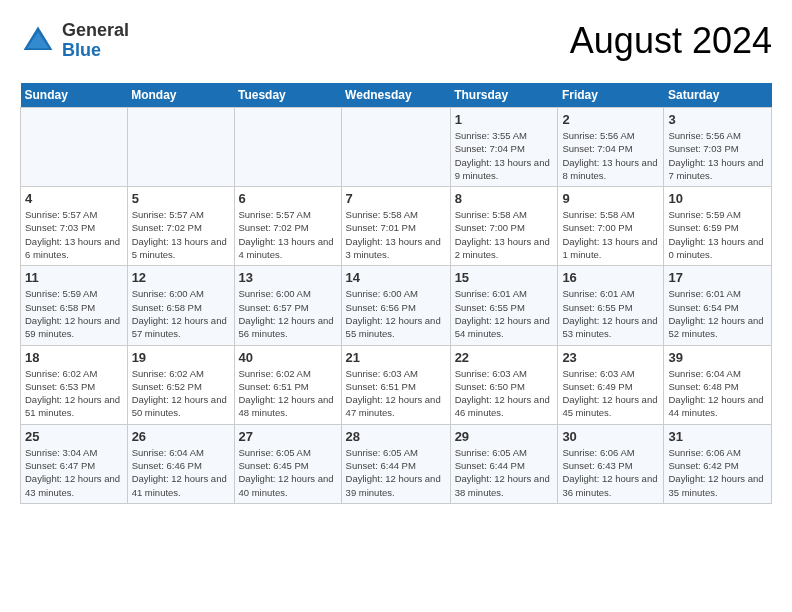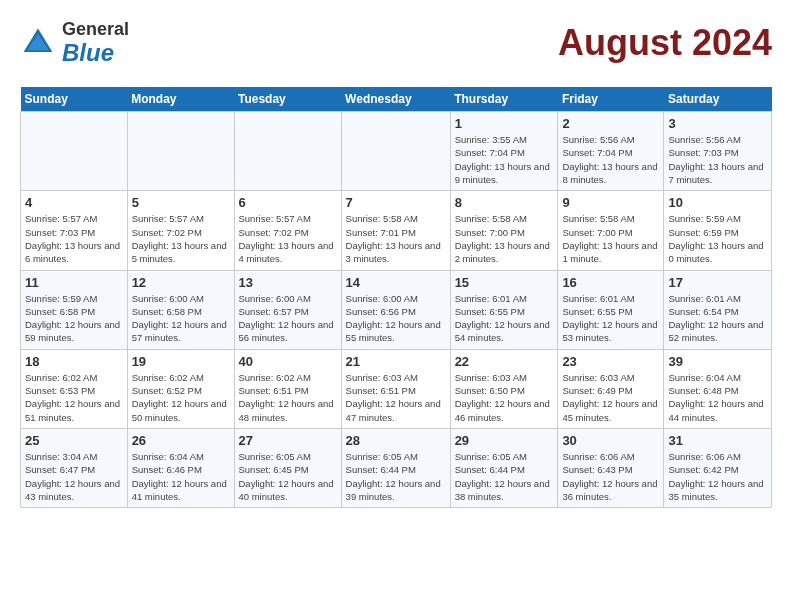--- a/index.html
+++ b/index.html
@@ -26,36 +26,35 @@
       display: flex;
       flex-direction: column;
       line-height: 1.1;
     }
     .logo-general {
       font-size: 18px;
       font-weight: bold;
       color: #333;
     }
     .logo-blue {
-      font-size: 24px;
+      font-size: 18px;
       font-weight: bold;
       color: #1a6fb5;
-      font-style: italic;
     }
     .logo-icon {
       width: 36px;
       height: 36px;
     }
     .title-block {
       text-align: right;
     }
     .month-title {
       font-size: 36px;
-      font-weight: bold;
-      color: #7f1d1d;
+      font-weight: normal;
+      color: #000000;
     }
     .location {
       font-size: 16px;
       color: #555;
     }
     table {
       width: 100%;
       border-collapse: collapse;
       font-size: 10.5px;
       margin-top: 21px;

